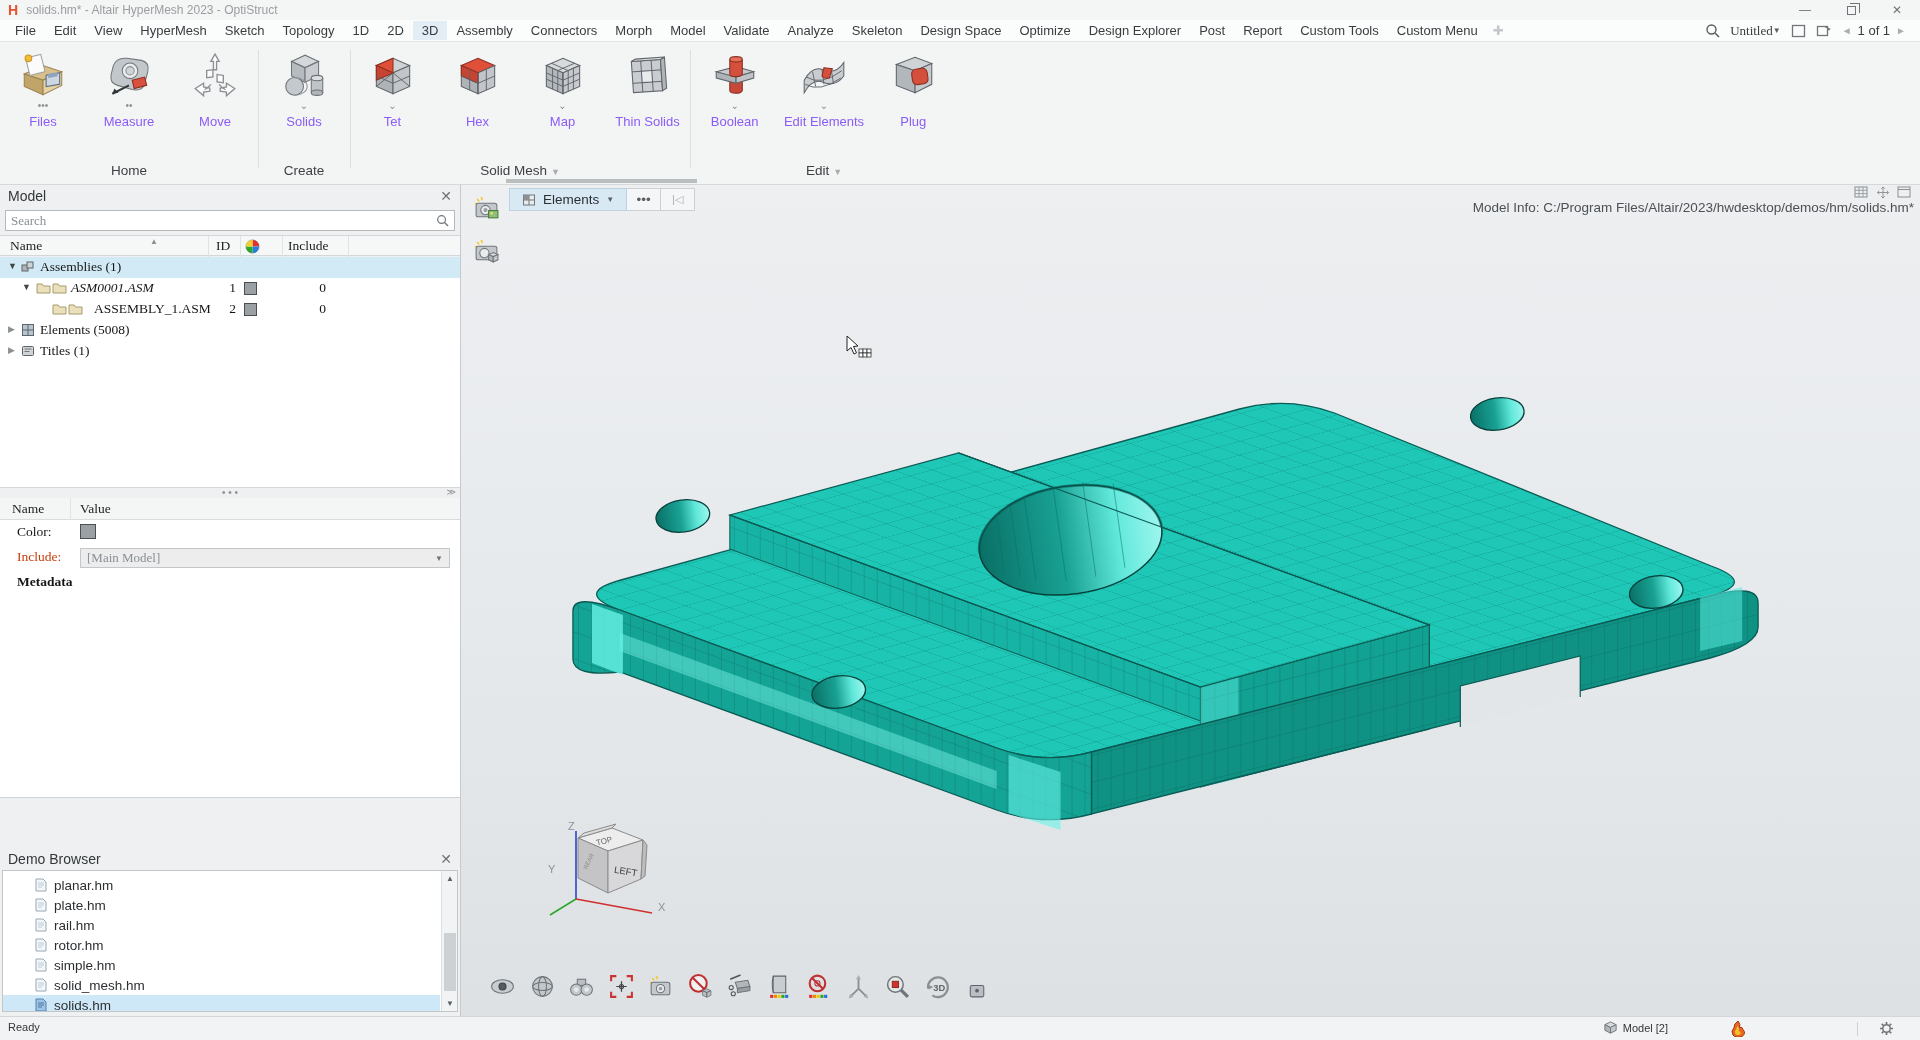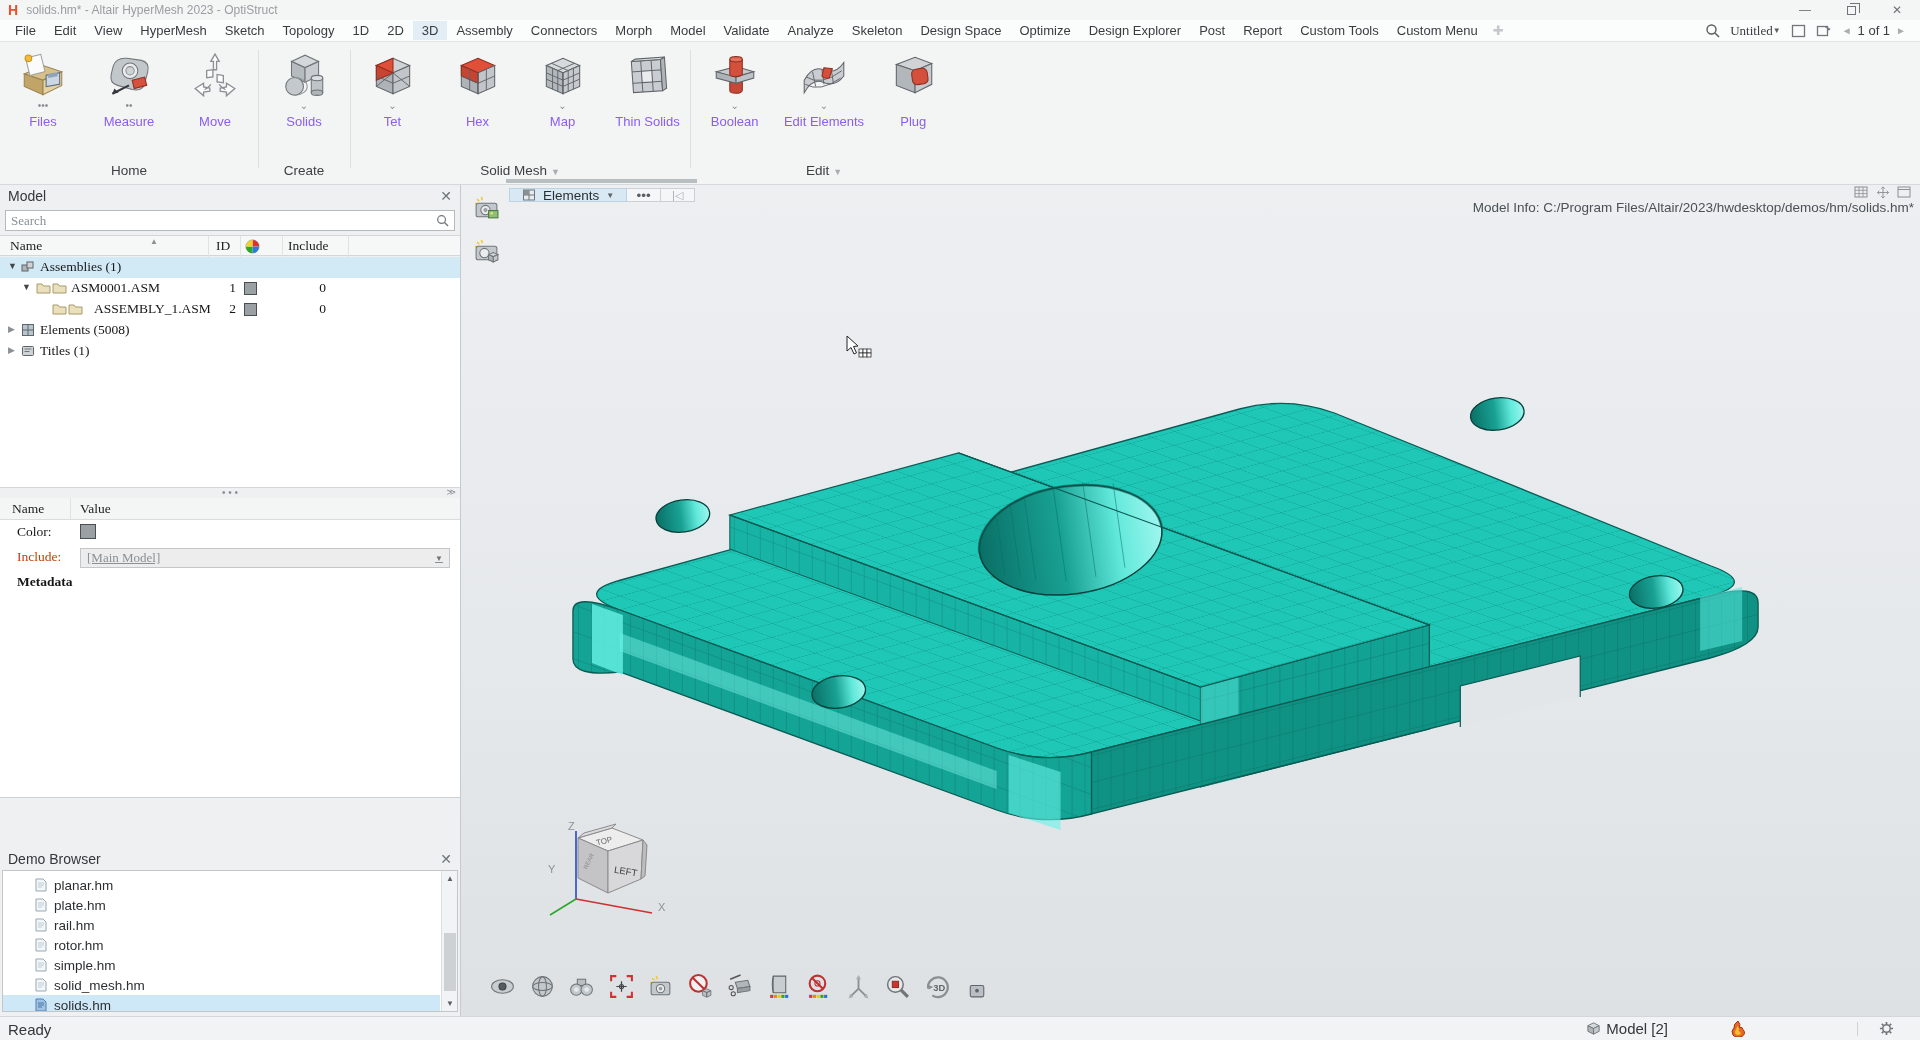--- a/index.html
+++ b/index.html
@@ -89,21 +89,21 @@
   .props-header .ph-name { position:absolute; left:12px; top:3px; color:#222; }
   .props-header .ph-value { position:absolute; left:80px; top:3px; color:#222; }
   .props-header .ph-sep { position:absolute; left:70px; top:0; width:1px; height:22px; background:#e0e3e5; }
   .prow { position:relative; height:25px; }
   .prow .plabel { position:absolute; left:17px; top:4px; color:#161616; }
   .prow .plabel.dim { color:#c2410c; }
   .pswatch { position:absolute; left:80px; top:4px; width:16px; height:15px; background:#9aa0a3;
     border:1px solid #4a4f52; }
   .pselect { position:absolute; left:80px; right:10px; top:3px; height:20px; background:#ededee;
     border:1px solid #c3c7ca; color:#8a9094; font-size:13px; display:flex; align-items:center;
-    padding:0 6px;text-decoration:underline; }
+    padding:0 6px; }
   .pselect .caret { margin-left:auto; color:#6e7478; }
   .metadata { font-weight:bold; }
 
   .demo-title-bar { position:absolute; left:0; right:0; top:663px; }
   .demo-list { position:absolute; left:2px; right:2px; top:685px; height:142px; background:#fff;
     border:1px solid #c2c6c9; overflow:hidden; }
   .demo-rows { position:absolute; left:0; right:17px; top:4px; }
   .drow { height:20px; display:flex; align-items:center; padding-left:32px; gap:7px; font-size:13.5px;
     color:#2c2f32; }
   .drow.selected { background:#cfe8f7; }
@@ -111,40 +111,40 @@
     border-left:1px solid #dcdfe1; }
   .vscroll .sarrow { position:absolute; left:0; width:16px; height:15px; text-align:center;
     font-size:8px; color:#5a5f63; line-height:15px; }
   .vscroll .thumb { position:absolute; left:2px; width:12px; top:62px; height:58px; background:#cdd1d4; }
 
   
   .viewport { flex:1; position:relative;
     background:linear-gradient(180deg,#edeff1 0%,#e6e9ec 55%,#dde1e4 100%); }
   .scene { position:absolute; inset:0; width:100%; height:100%; }
 
-  .selector { position:absolute; left:48px; top:3px; height:14px; display:flex; font-size:13.5px; }
+  .selector { position:absolute; left:48px; top:3px; height:23px; display:flex; font-size:13.5px; }
   .selector .seg1 { background:#d9e9f4; border:1px solid #bcd2e2; display:flex; align-items:center;
     gap:7px; padding:0 12px; color:#2c2f32; }
   .selector .seg { background:#f4f6f7; border:1px solid #ccd0d3; border-left:none; width:34px;
     display:flex; align-items:center; justify-content:center; color:#5a5f63; }
   .selector .seg.dim { color:#a8adb1; font-size:11px; }
 
   .side-icons { position:absolute; left:12px; top:10px; display:flex; flex-direction:column; gap:16px; }
 
   .model-info { position:absolute; right:6px; top:15px; font-size:13.5px; color:#4c5155; }
   .vp-mini { position:absolute; right:8px; top:1px; display:flex; gap:7px; }
 
   .view-cube { position:absolute; left:85px; top:636px; }
   .bottom-tools { position:absolute; left:28px; bottom:16px; display:flex; gap:12.5px; }
   .bottom-tools svg { width:27px; height:27px; }
   .cursor { position:absolute; left:384px; top:150px; }
 
   
   .statusbar { height:24px; background:#f2f3f4; border-top:1px solid #d4d7d9; position:relative;
-    font-size:15px; color:#33373a; }
+    font-size:11px; color:#33373a; }
   .status-left { position:absolute; left:8px; top:4px; }
   .status-model { position:absolute; right:252px; top:3px; display:flex; align-items:center; gap:5px; }
   .status-flame { position:absolute; right:174px; top:3px; }
   .status-sep { position:absolute; right:62px; top:5px; width:1px; height:14px; background:#cfd3d6; }
   .status-gear { position:absolute; right:26px; top:4px; }
 </style>
 </head>
 <body>
 
 <div class="titlebar">
@@ -437,21 +437,21 @@
         <span class="ticon" style="left:36px;">
           <svg width="15" height="13" viewBox="0 0 15 13">
               <path d="M1 3 h5 l1.5 2 H14 v7 H1 z" fill="#eae0bc" stroke="#a89a6a"></path>
             </svg>
         </span>
         <span class="ticon" style="left:52px;">
           <svg width="15" height="13" viewBox="0 0 15 13">
               <path d="M1 3 h5 l1.5 2 H14 v7 H1 z" fill="#eae0bc" stroke="#a89a6a"></path>
             </svg>
         </span>
-        <span class="tlabel" style="left:71px;">ASM0001.ASM</span>
+        <span class="tlabel" style="left:71px;font-style:italic;">ASM0001.ASM</span>
         <span class="tid">1</span>
         <span class="tswatch"></span>
         <span class="tinclude">0</span>
       </div>
       <div class="trow">
         <span class="ticon" style="left:52px;">
           <svg width="15" height="13" viewBox="0 0 15 13">
               <path d="M1 3 h5 l1.5 2 H14 v7 H1 z" fill="#eae0bc" stroke="#a89a6a"></path>
             </svg>
         </span>

